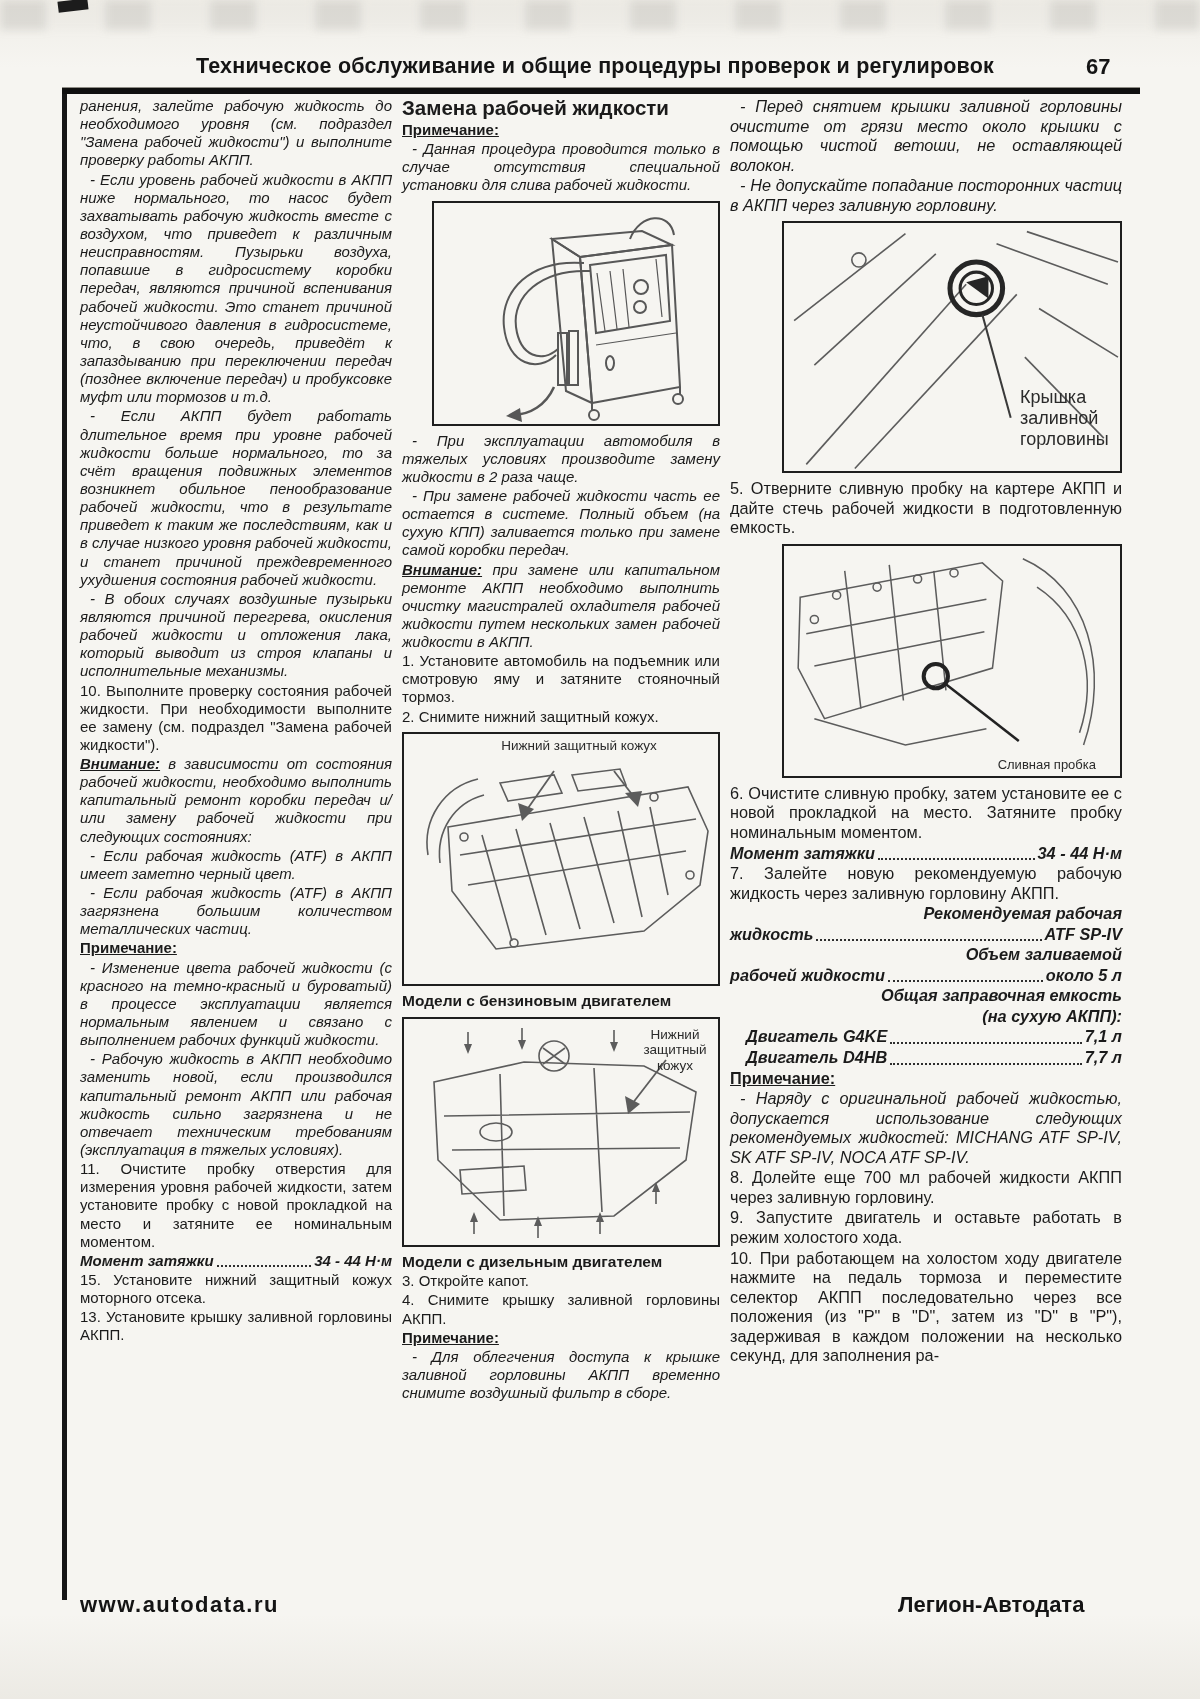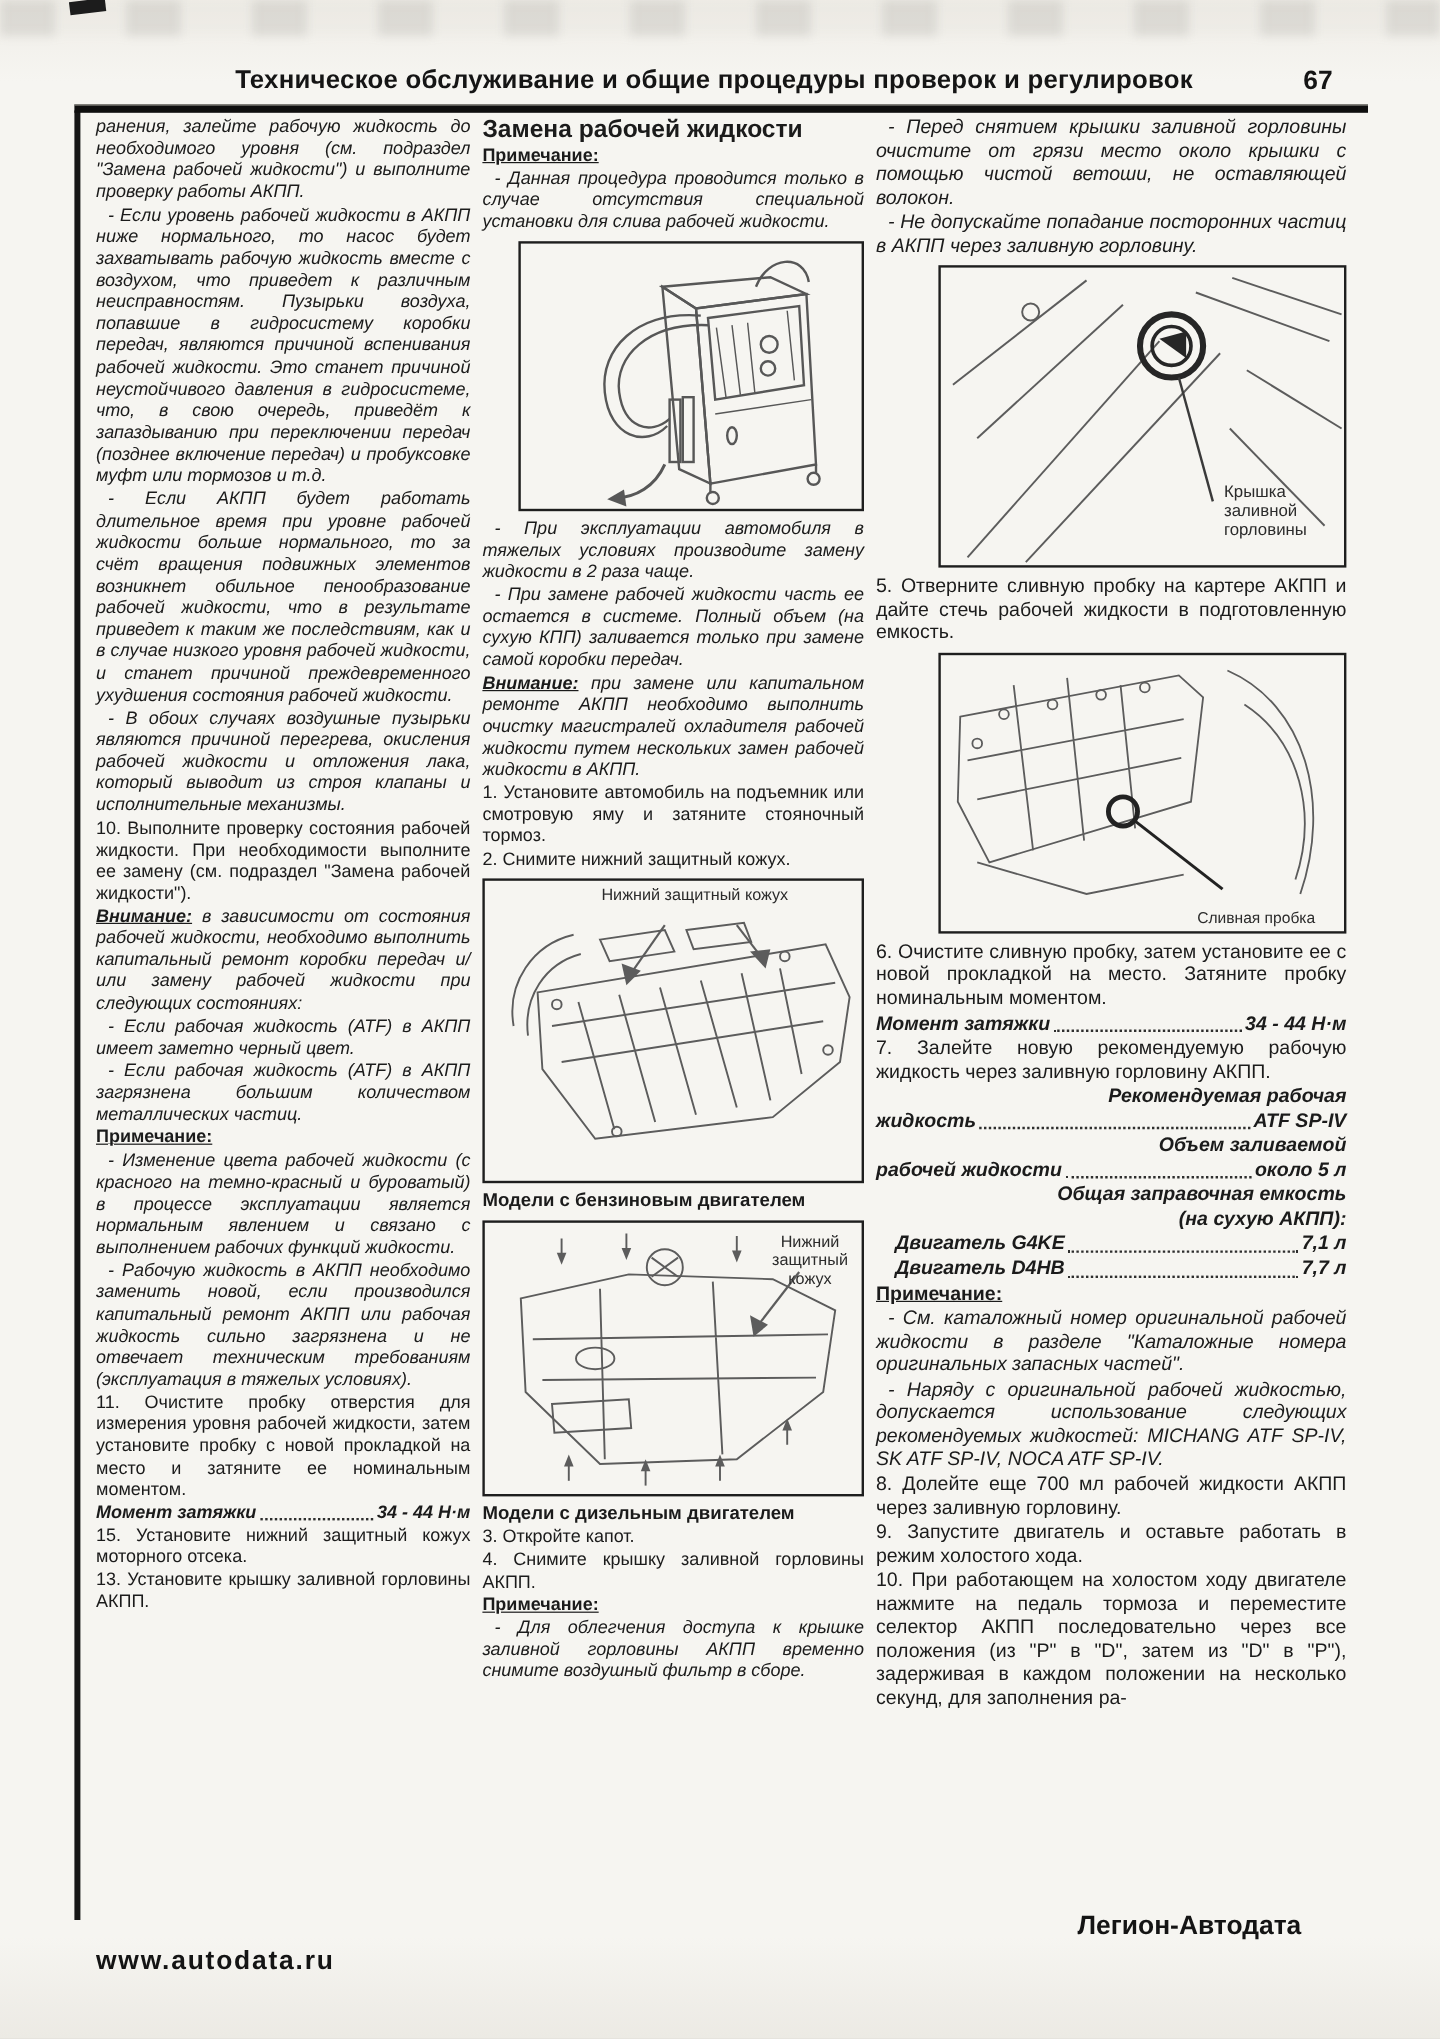--- a/index.html
+++ b/index.html
@@ -36,23 +36,23 @@
   .frame svg{display:block;width:100%;height:100%;}
   .f-machine{height:221px;width:284px;margin-left:30px;}
   .f-gas{height:250px;}
   .f-diesel{height:226px;}
   .f-cap{height:248px;width:336px;margin-left:52px;}
   .f-drain{height:230px;width:336px;margin-left:52px;}
   .img-label{position:absolute;font-size:13.5px;line-height:1.15;color:#2b2b2b;text-align:center;
         font-style:normal;font-weight:400;}
   .lbl-gas{left:90px;top:4px;width:170px;}
   .lbl-diesel{right:3px;top:8px;width:80px;}
-  .lbl-cap{right:8px;bottom:22px;width:92px;text-align:left;font-size:14px;}
+  .lbl-cap{right:8px;bottom:22px;width:92px;text-align:left;font-size:18px;}
   .lbl-drain{left:112px;bottom:3px;width:200px;text-align:right;font-size:13px;}
-  .footer-site{position:absolute;left:80px;top:1592px;font-weight:700;font-size:22px;letter-spacing:1.5px;color:#141414;margin-top:29px;}
+  .footer-site{position:absolute;left:80px;top:1592px;font-weight:700;font-size:22px;letter-spacing:1.5px;color:#141414;}
   .footer-pub{position:absolute;left:898px;top:1592px;font-weight:700;font-size:22px;color:#141414;}
 </style>
 </head>
 <body>
 
 <div class="page">
   <div class="smudge"></div>
   <div class="corner"></div>
   <div class="scan-bar"></div>
 
@@ -256,21 +256,20 @@
         <span class="leader"></span>
         <span class="sv">7,1 л</span>
       </p>
     <p class="spec indent">
         <span class="sl">Двигатель D4HB</span>
         <span class="leader"></span>
         <span class="sv">7,7 л</span>
       </p>
 
     <p class="uh">Примечание:</p>
-    <p class="it dash">- См. каталожный номер оригинальной рабочей жидкости в разделе "Каталожные номера оригинальных запасных частей".</p>
     <p class="it dash">- Наряду с оригинальной рабочей жидкостью, допускается использование следующих рекомендуемых жидкостей: MICHANG ATF SP-IV, SK ATF SP-IV, NOCA ATF SP-IV.</p>
     <p class="step">8. Долейте еще 700 мл рабочей жидкости АКПП через заливную горловину.</p>
     <p class="step">9. Запустите двигатель и оставьте работать в режим холостого хода.</p>
     <p class="step">10. При работающем на холостом ходу двигателе нажмите на педаль тормоза и переместите селектор АКПП последовательно через все положения (из "P" в "D", затем из "D" в "P"), задерживая в каждом положении на несколько секунд, для заполнения ра-</p>
   </div>
 
   <div class="footer-site">www.autodata.ru</div>
   <div class="footer-pub">Легион-Автодата</div>
 </div>
 

